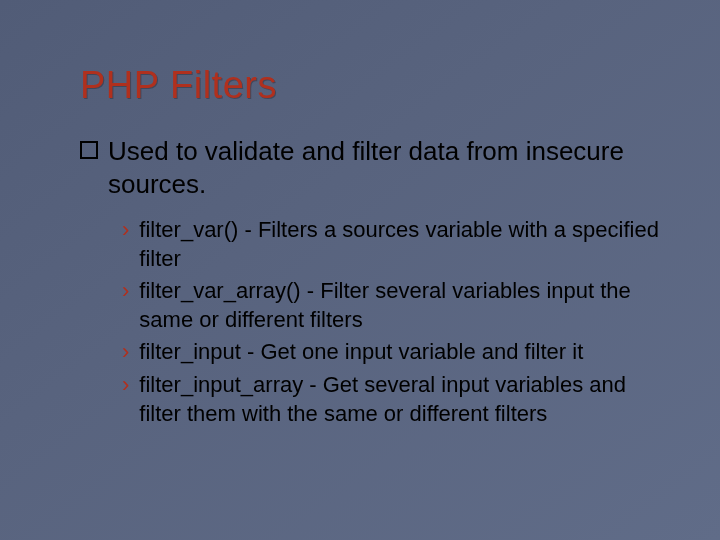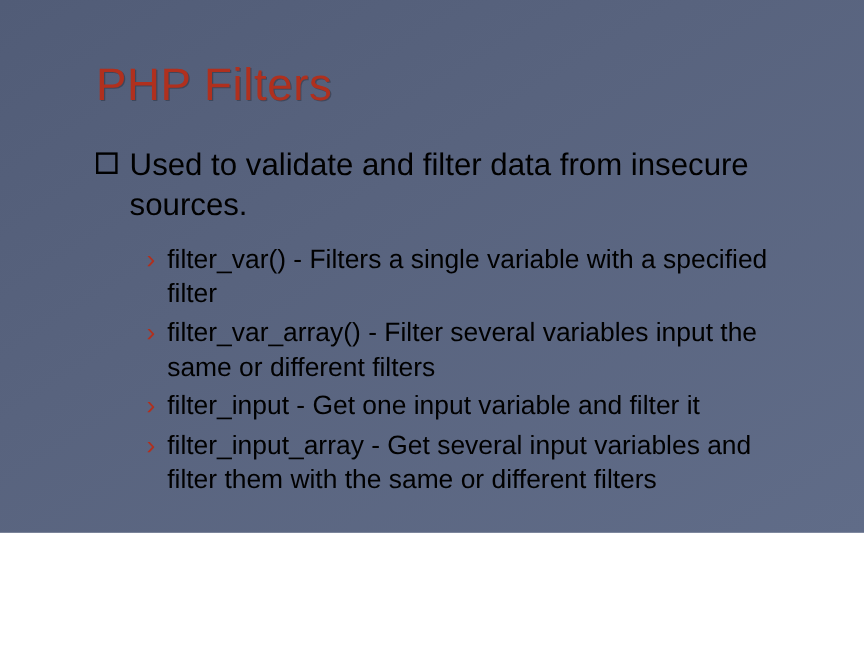--- a/index.html
+++ b/index.html
@@ -5,24 +5,24 @@
   html, body {
     margin: 0;
     padding: 0;
     width: 720px;
     height: 540px;
     overflow: hidden;
     font-family: Arial, Helvetica, sans-serif;
   }
   .slide {
     width: 720px;
-    height: 444px;
+    height: 540px;
     background: linear-gradient(to bottom right, #515c77 0%, #58637e 40%, #606c88 100%);
     box-sizing: border-box;
-    padding: 50px 60px 40px 80px;
+    padding: 64px 60px 40px 80px;
   }
   .title {
     font-size: 38px;
     font-weight: normal;
     color: #b0301e;
     letter-spacing: 0.5px;
     margin: 0 0 28px 0;
     text-shadow: 1px 1px 0 rgba(0,0,0,0.25);
   }
   .main-point {
@@ -76,21 +76,21 @@
   <h1 class="title">PHP Filters</h1>
 
   <div class="main-point">
     <span class="square-bullet"></span>
     <span class="main-point-text">Used to validate and filter data from insecure sources.</span>
   </div>
 
   <div class="sublist">
     <div class="sub-item">
       <span class="angle-bullet">›</span>
-      <span class="sub-text">filter_var() - Filters a single variable with a specified filter</span>
+      <span class="sub-text">filter_var() - Filters a sources variable with a specified filter</span>
     </div>
     <div class="sub-item">
       <span class="angle-bullet">›</span>
       <span class="sub-text">filter_var_array() - Filter several variables input the same or different filters</span>
     </div>
     <div class="sub-item">
       <span class="angle-bullet">›</span>
       <span class="sub-text">filter_input - Get one input variable and filter it</span>
     </div>
     <div class="sub-item">

